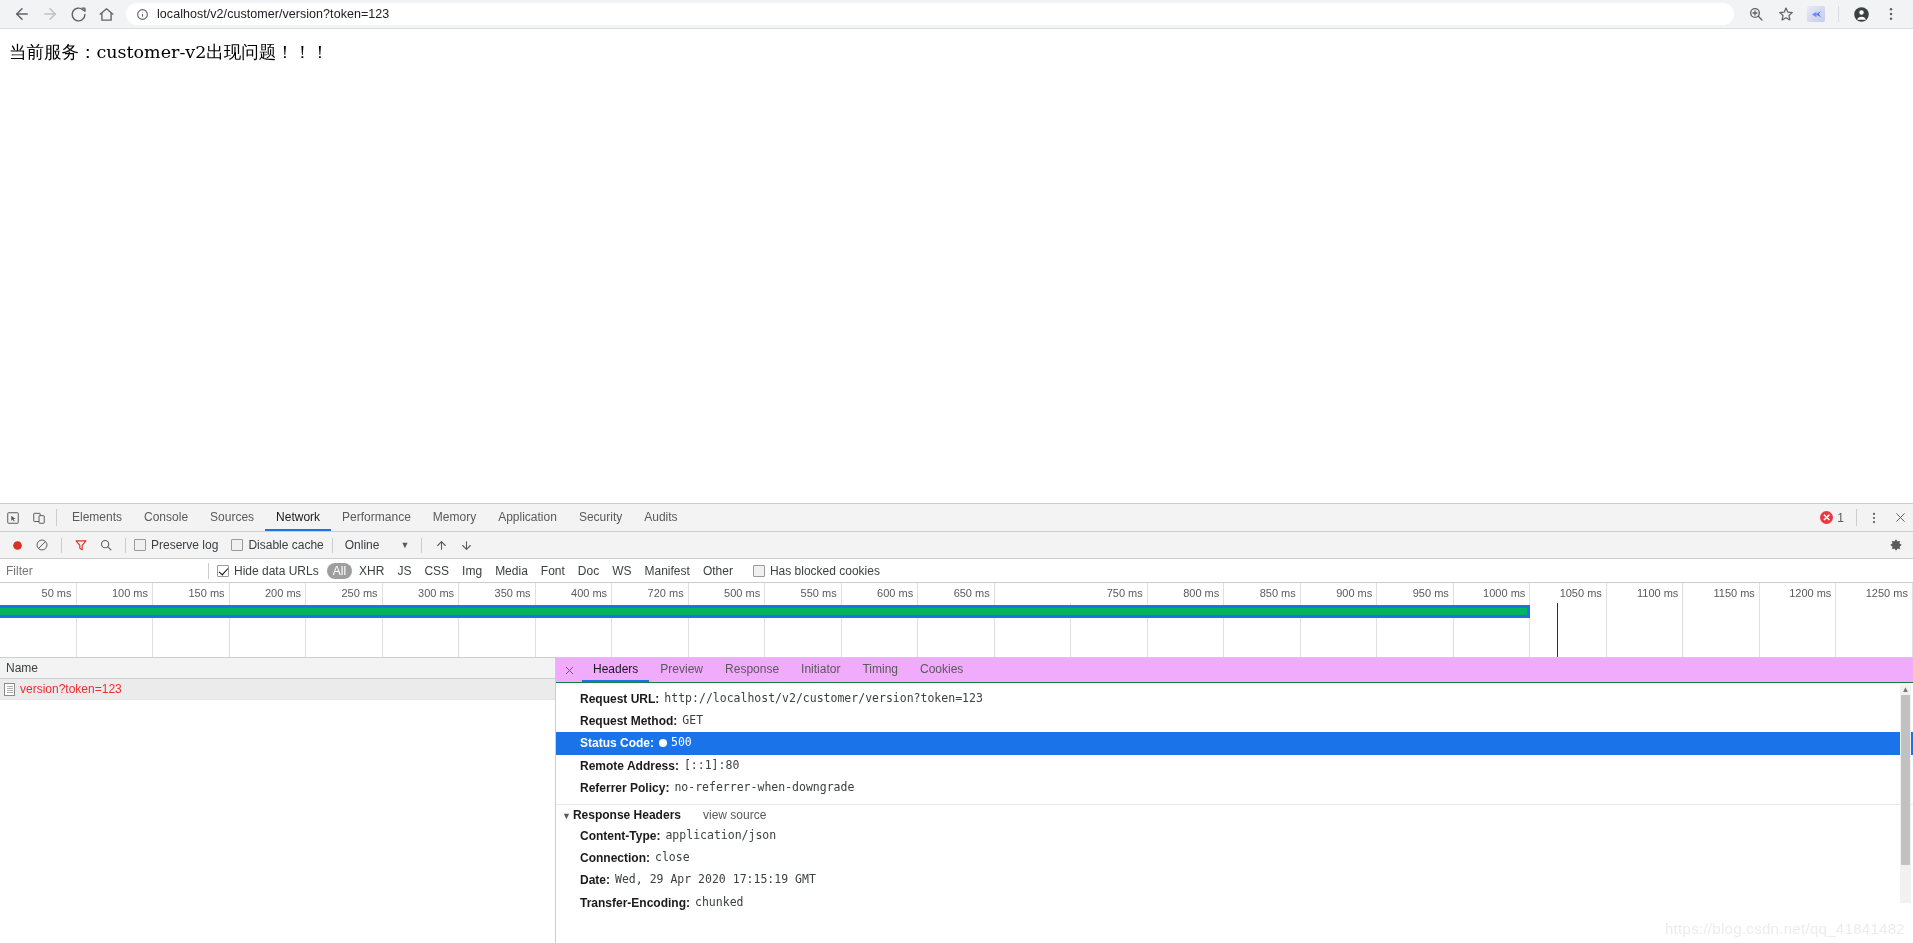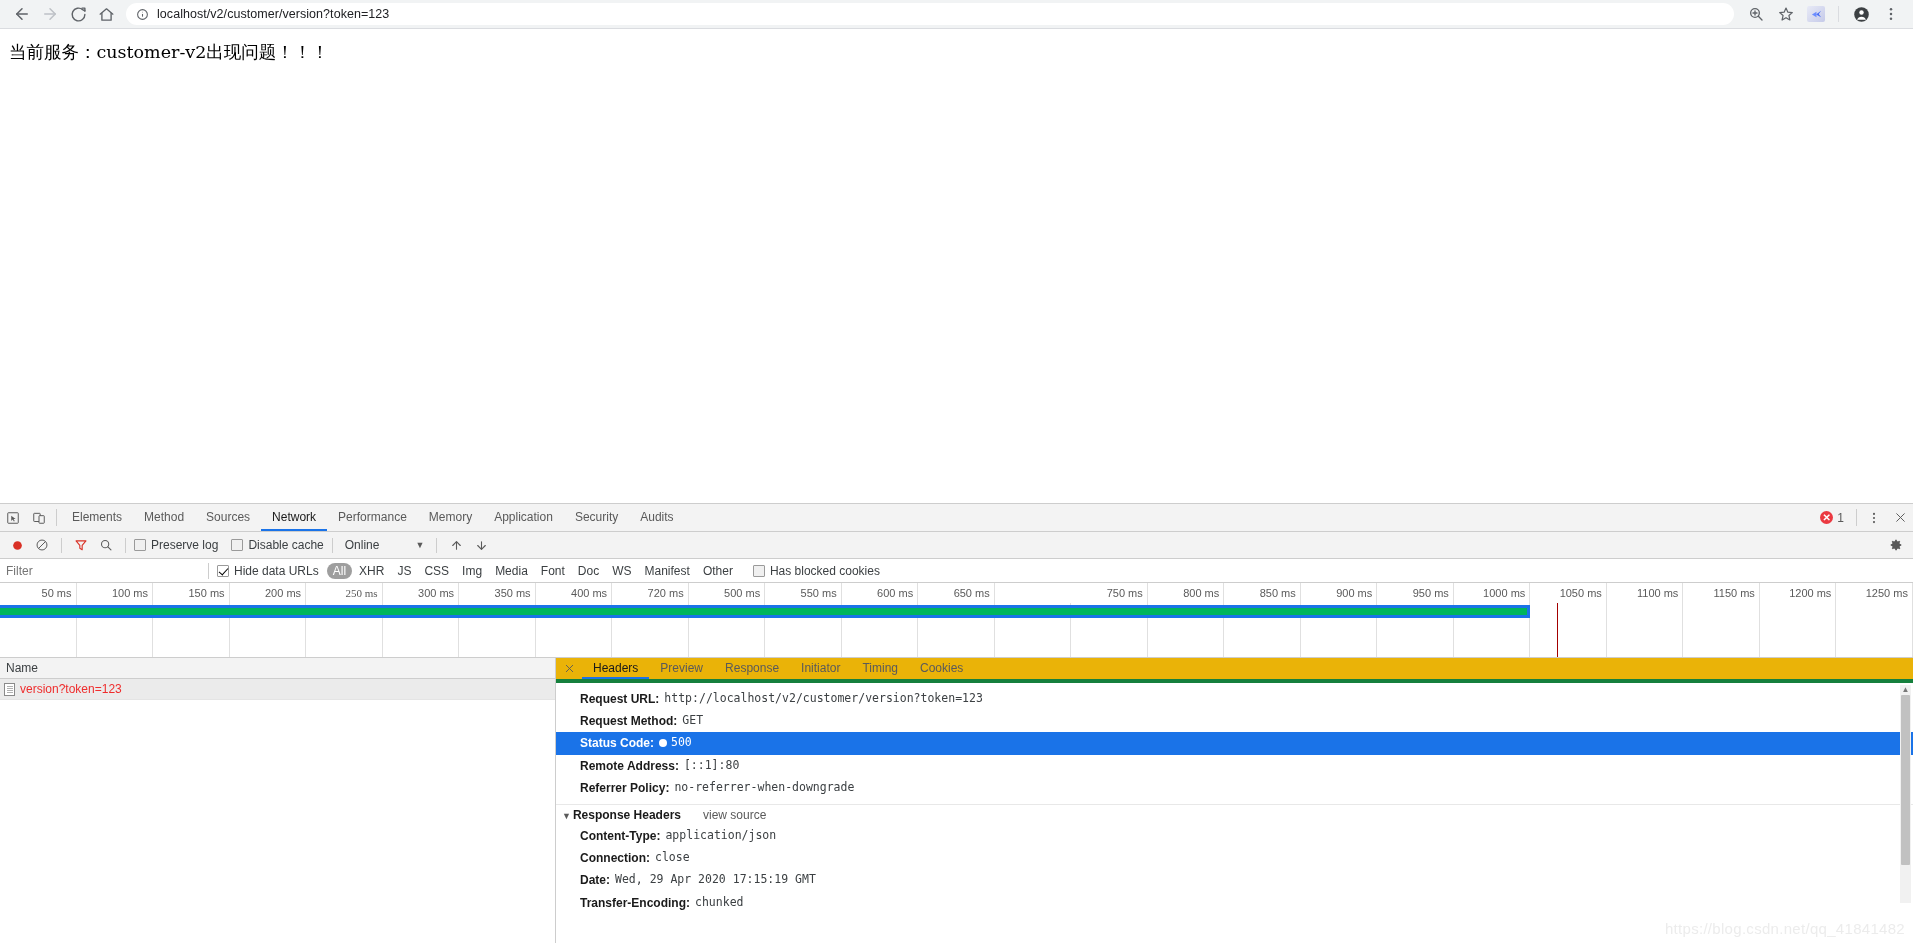--- a/index.html
+++ b/index.html
@@ -159,21 +159,21 @@
   }
   .cbox.checked { background:#fff; }
   .cbox.checked::after {
     content:"";
     position:absolute; left:3px; top:0px;
     width:4px; height:8px;
     border:solid #000; border-width:0 1.6px 1.6px 0;
     transform: rotate(42deg);
   }
   .throttle {
-    display:flex;align-items:center;gap:36px;
+    display:flex;align-items:center;gap:21px;
     color:#3c4043;
     padding: 0 4px;
   }
   .caret-dn { font-size:9px; color:#5a5a5a; }
 
   
   .filter-row {
     height: 24px;
     background: #ffffff;
     border-bottom: 1px solid #cdcdcd;
@@ -289,22 +289,22 @@
   .req-scroll-filler { flex:1; }
 
   .detail {
     flex: 1;
     display: flex; flex-direction: column;
     min-width: 0;
     background:#fff;
   }
   .detail-tabs {
     height: 25px;
-    background:#eab308;
-    border-bottom: 4px solid #15803d;
+    background:#f0abfc;
+    border-bottom: 1px solid #15803d;
     display:flex; align-items:stretch;
     flex:none;
   }
   .dtab-close {
     width: 26px;
     display:flex;align-items:center;justify-content:center;
     color:#5a5a5a; font-size:13px;
     flex:none;
   }
   .dtab {
@@ -494,21 +494,21 @@
         <rect x="3" y="4" width="11" height="14" rx="1"></rect>
         <rect x="12" y="8" width="9" height="13" rx="1" fill="#f3f3f3"></rect>
       </svg>
     </div>
     <div class="dt-vsep"></div>
 
     <div class="dt-tab">
         <span>Elements</span>
       </div>
     <div class="dt-tab">
-        <span>Method</span>
+        <span>Console</span>
       </div>
     <div class="dt-tab">
         <span>Sources</span>
       </div>
     <div class="dt-tab active">
         <span>Network</span>
       </div>
     <div class="dt-tab">
         <span>Performance</span>
       </div>
@@ -641,21 +641,21 @@
         </div>
         <div class="tick" style="width: 4%;">
           <span class="tick-label">100 ms</span>
         </div>
         <div class="tick" style="width: 4%;">
           <span class="tick-label">150 ms</span>
         </div>
         <div class="tick" style="width: 4%;">
           <span class="tick-label">200 ms</span>
         </div>
-        <div class="tick" style="width: 4%; font-family: Liberation Serif, serif;">
+        <div class="tick" style="width: 4%;">
           <span class="tick-label">250 ms</span>
         </div>
         <div class="tick" style="width: 4%;">
           <span class="tick-label">300 ms</span>
         </div>
         <div class="tick" style="width: 4%;">
           <span class="tick-label">350 ms</span>
         </div>
         <div class="tick" style="width: 4%;">
           <span class="tick-label">400 ms</span>

